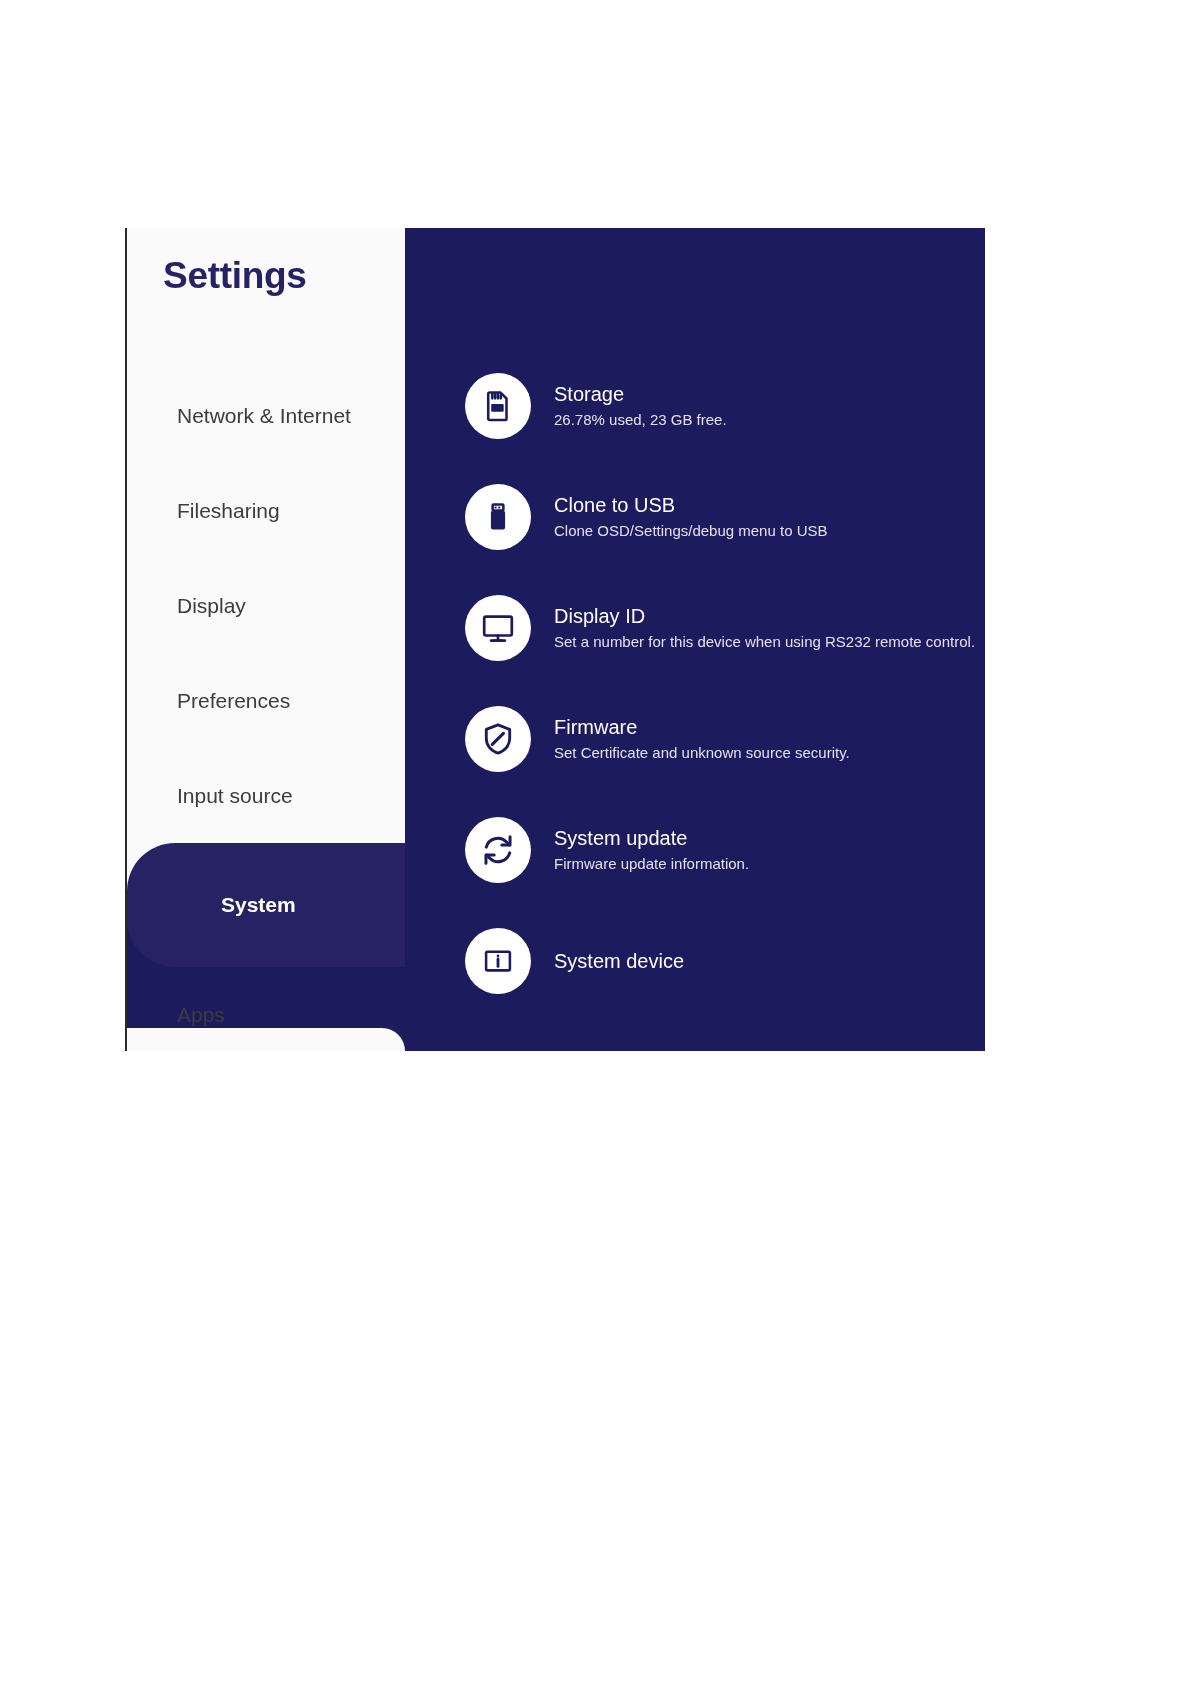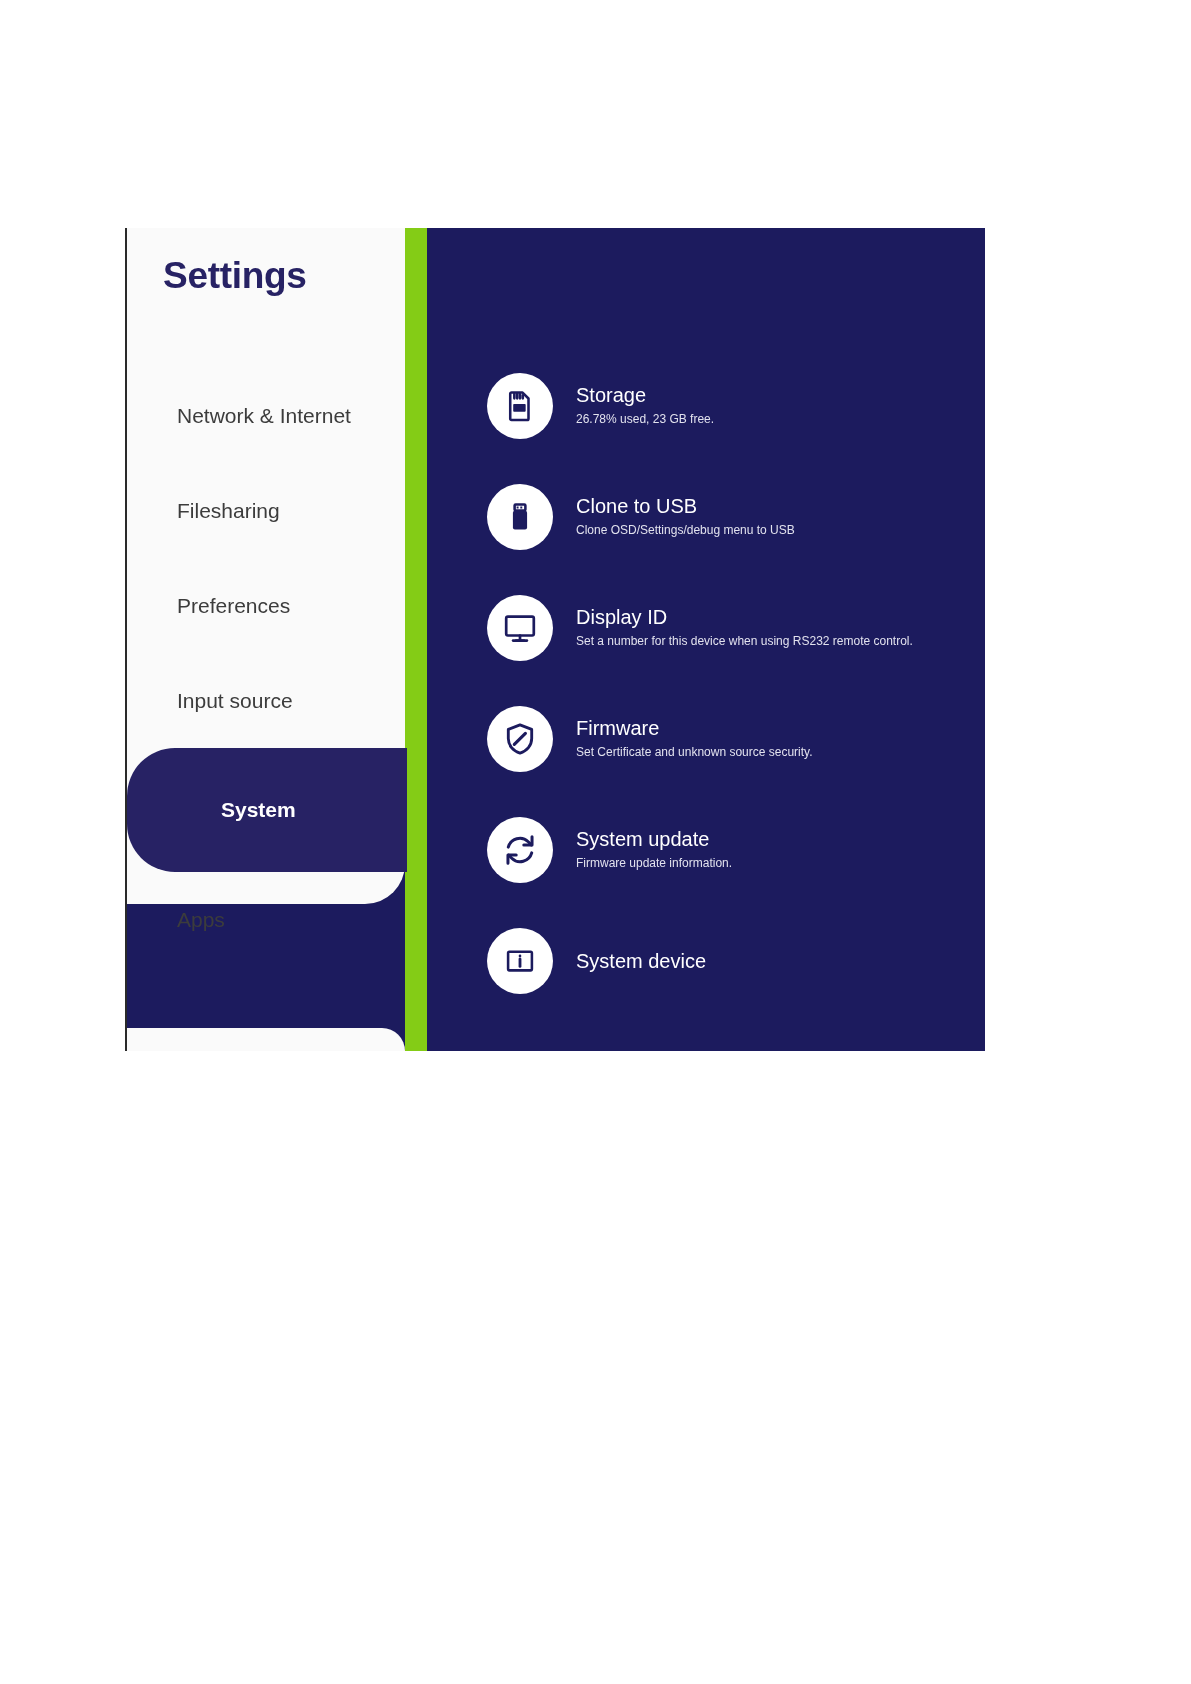--- a/index.html
+++ b/index.html
@@ -16,23 +16,22 @@
   }
 
   
   .settings-card {
     position: absolute;
     left: 125px;
     top: 228px;
     width: 860px;
     height: 823px;
     display: flex;
-    background: #84cc16;
+    background: #15803d;
     overflow: hidden;
-    gap: 22px;
   }
 
   
   .sidebar {
     position: relative;
     width: 280px;
     flex: 0 0 280px;
     background: #1c1b5e;
     border-left: 2px solid #2a2a2a;
     box-sizing: border-box;
@@ -133,21 +132,21 @@
     flex-direction: column;
     justify-content: center;
     gap: 7px;
   }
   .item-title {
     font-size: 20px;
     color: #ffffff;
     line-height: 1.1;
   }
   .item-sub {
-    font-size: 12px;
+    font-size: 15px;
     color: #e2e2ee;
     line-height: 1.1;
   }
   .item-row.no-sub .item-text { gap: 0; }
 </style>
 </head>
 <body>
 
 <div class="settings-card">
 
@@ -160,20 +159,23 @@
     <div class="nav-list">
 
       <div class="nav-item">
         <span class="nav-label">Network &amp; Internet</span>
       </div>
 
       <div class="nav-item">
         <span class="nav-label">Filesharing</span>
       </div>
 
+      <div class="nav-item">
+        <span class="nav-label">Display</span>
+      </div>
 
       <div class="nav-item">
         <span class="nav-label">Preferences</span>
       </div>
 
       <div class="nav-item">
         <span class="nav-label">Input source</span>
       </div>
 
       <div class="nav-item selected">

